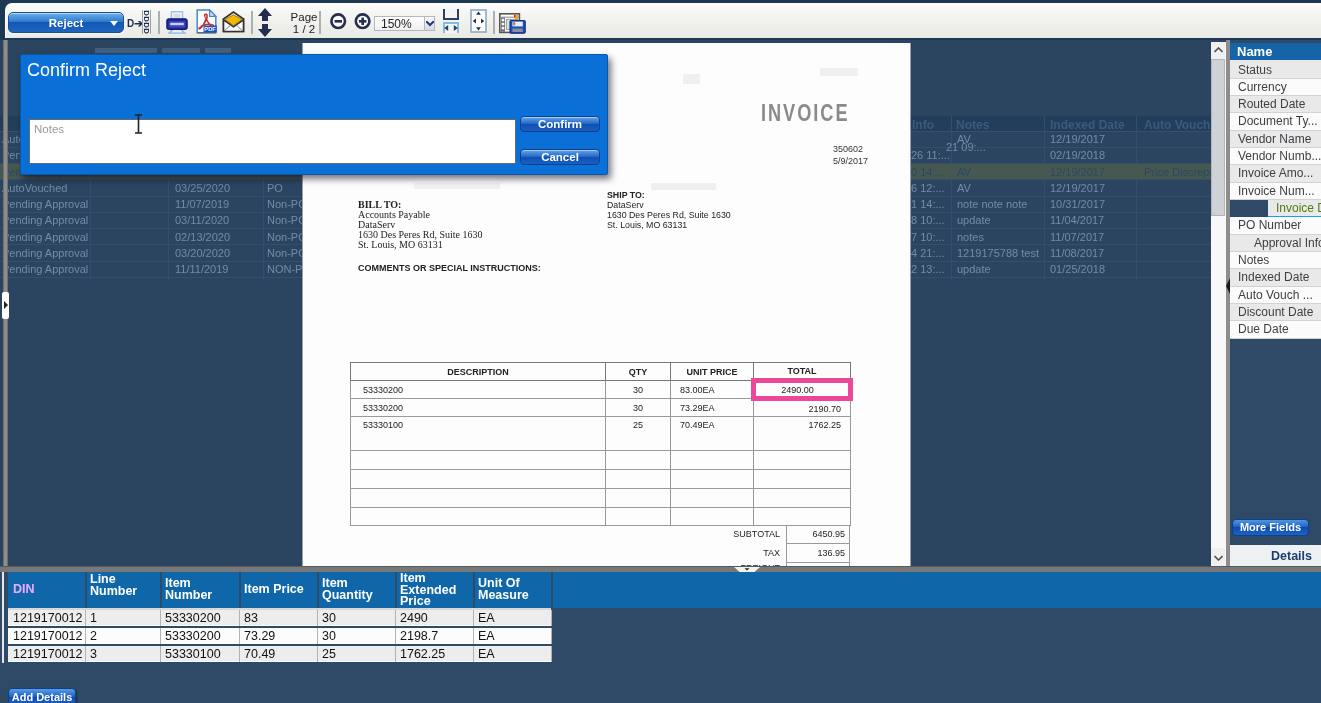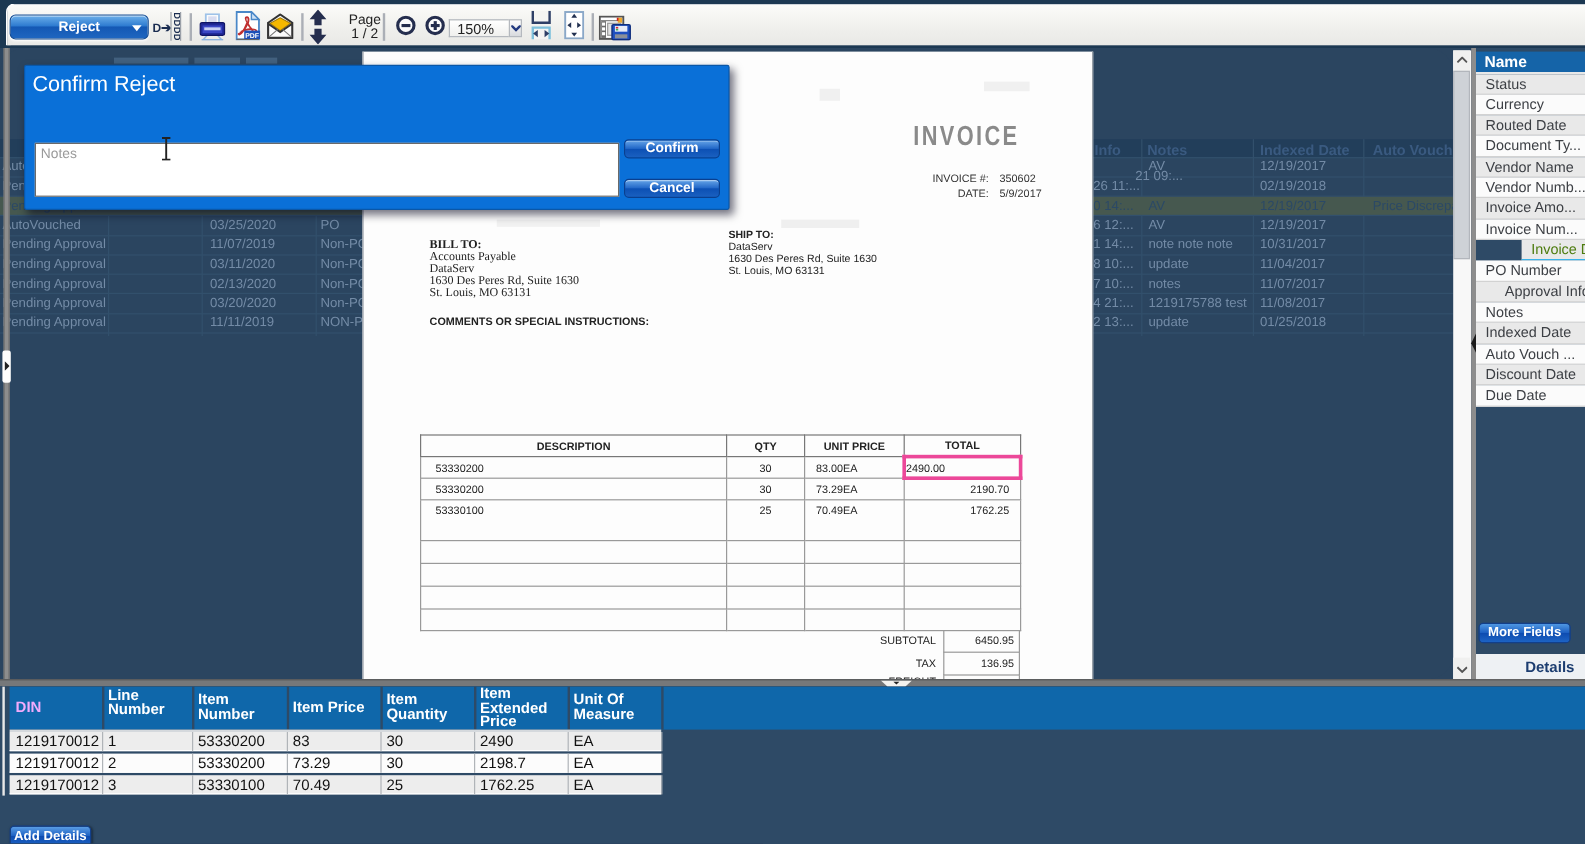--- a/index.html
+++ b/index.html
@@ -188,40 +188,39 @@
 <svg class="abs" style="left:3px;top:301px;" width="5" height="8" viewBox="0 0 5 8">
     <path d="M1 0 L5 4 L1 8 Z" fill="#222"></path>
   </svg>
 
 <div class="abs" style="left:302px;top:42.5px;width:609px;height:523.5px;background:#fdfdfd;color:#2e2e2e;overflow:hidden;border-left:1px solid #98a0a8;border-right:1px solid #98a0a8;" id="page">
 <div style="position:absolute;left:380px;top:31.5px;width:17px;height:10px;background:#f0f0f0;"></div>
 <div style="position:absolute;left:517px;top:25.5px;width:38px;height:8px;background:#f0f0f0;"></div>
 <div style="position:absolute;left:348px;top:140.5px;width:65px;height:7px;background:#efefef;"></div>
 <div style="position:absolute;left:111px;top:140.5px;width:86px;height:6px;background:#f1f1f1;"></div>
 <div style="position:absolute;left:458px;top:57.5px;font-size:23px;font-weight:bold;color:#8a8a8a;letter-spacing:2.5px;transform:scaleX(.79);transform-origin:0 0;">INVOICE</div>
-<div style="position:absolute;left:356px;top:100.5px;width:165px;text-align:right;font-size:9px;color:#333;line-height:12px;">INVOICE #:<br>DATE:</div>
 <div style="position:absolute;left:530px;top:100.5px;font-size:9px;color:#333;line-height:12px;">350602<br>5/9/2017</div>
 <div style="position:absolute;left:55px;top:157px;font-size:10px;line-height:10px;color:#222;font-family:Liberation Serif, serif;">
 <b>BILL TO:</b><br>Accounts Payable<br>DataServ<br>1630 Des Peres Rd, Suite 1630<br>St. Louis, MO 63131</div>
 <div style="position:absolute;left:304px;top:147.5px;font-size:8.8px;line-height:10px;color:#222;">
 <b>SHIP TO:</b><br>DataServ<br>1630 Des Peres Rd, Suite 1630<br>St. Louis, MO 63131</div>
 <div style="position:absolute;left:55px;top:220.5px;font-size:9px;font-weight:bold;color:#222;">COMMENTS OR SPECIAL INSTRUCTIONS:</div>
 <table style="position:absolute;left:47px;top:319.5px;width:500px;border-collapse:collapse;font-size:9px;color:#222;table-layout:fixed;">
 <tbody>
         <tr style="height:18px;">
 <td style="width:255px;border:1px solid #777;text-align:center;font-weight:bold;">DESCRIPTION</td>
 <td style="width:65px;border:1px solid #777;text-align:center;font-weight:bold;">QTY</td>
 <td style="width:83px;border:1px solid #777;text-align:center;font-weight:bold;">UNIT PRICE</td>
 <td style="width:97px;border:1px solid #777;text-align:center;font-weight:bold;">TOTAL</td>
         </tr>
 <tr style="height:18px;">
 <td style="border:1px solid #999;padding-left:12px;">53330200</td>
 <td style="border:1px solid #999;text-align:center;">30</td>
 <td style="border:1px solid #999;padding-left:9px;">83.00EA</td>
-<td style="border:3px solid #ec4899;text-align:left;padding-right:9px;">2490.00</td>
+<td style="border:5px solid #ec4899;text-align:center;padding-right:9px;">2490.00</td>
         </tr>
 <tr style="height:18px;">
 <td style="border:1px solid #999;padding-left:12px;">53330200</td>
 <td style="border:1px solid #999;text-align:center;">30</td>
 <td style="border:1px solid #999;padding-left:9px;">73.29EA</td>
 <td style="border:1px solid #999;text-align:right;padding-right:9px;">2190.70</td>
         </tr>
 <tr style="height:34px;">
 <td style="border:1px solid #999;padding-left:12px;vertical-align:top;padding-top:3px;">53330100</td>
 <td style="border:1px solid #999;text-align:center;vertical-align:top;padding-top:3px;">25</td>

